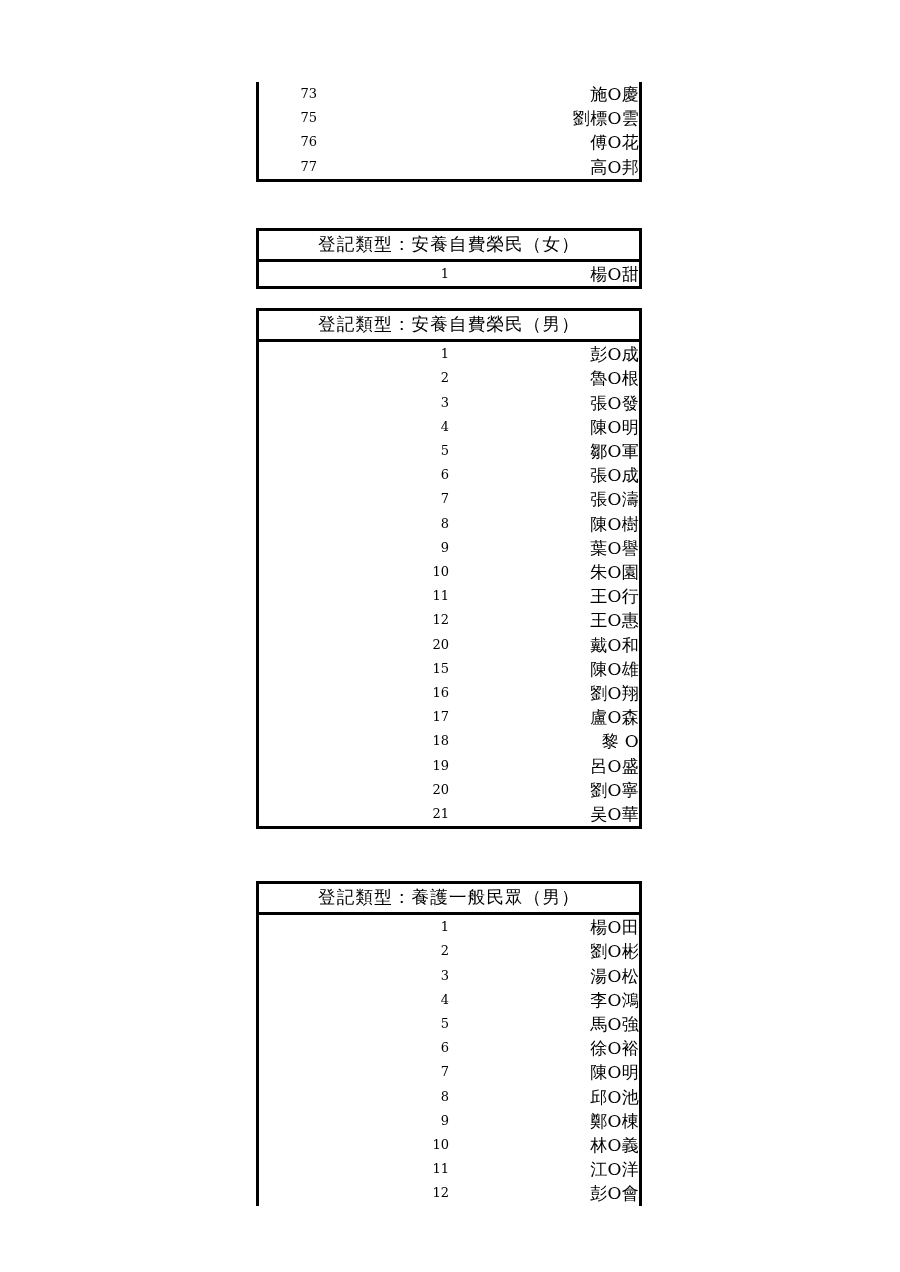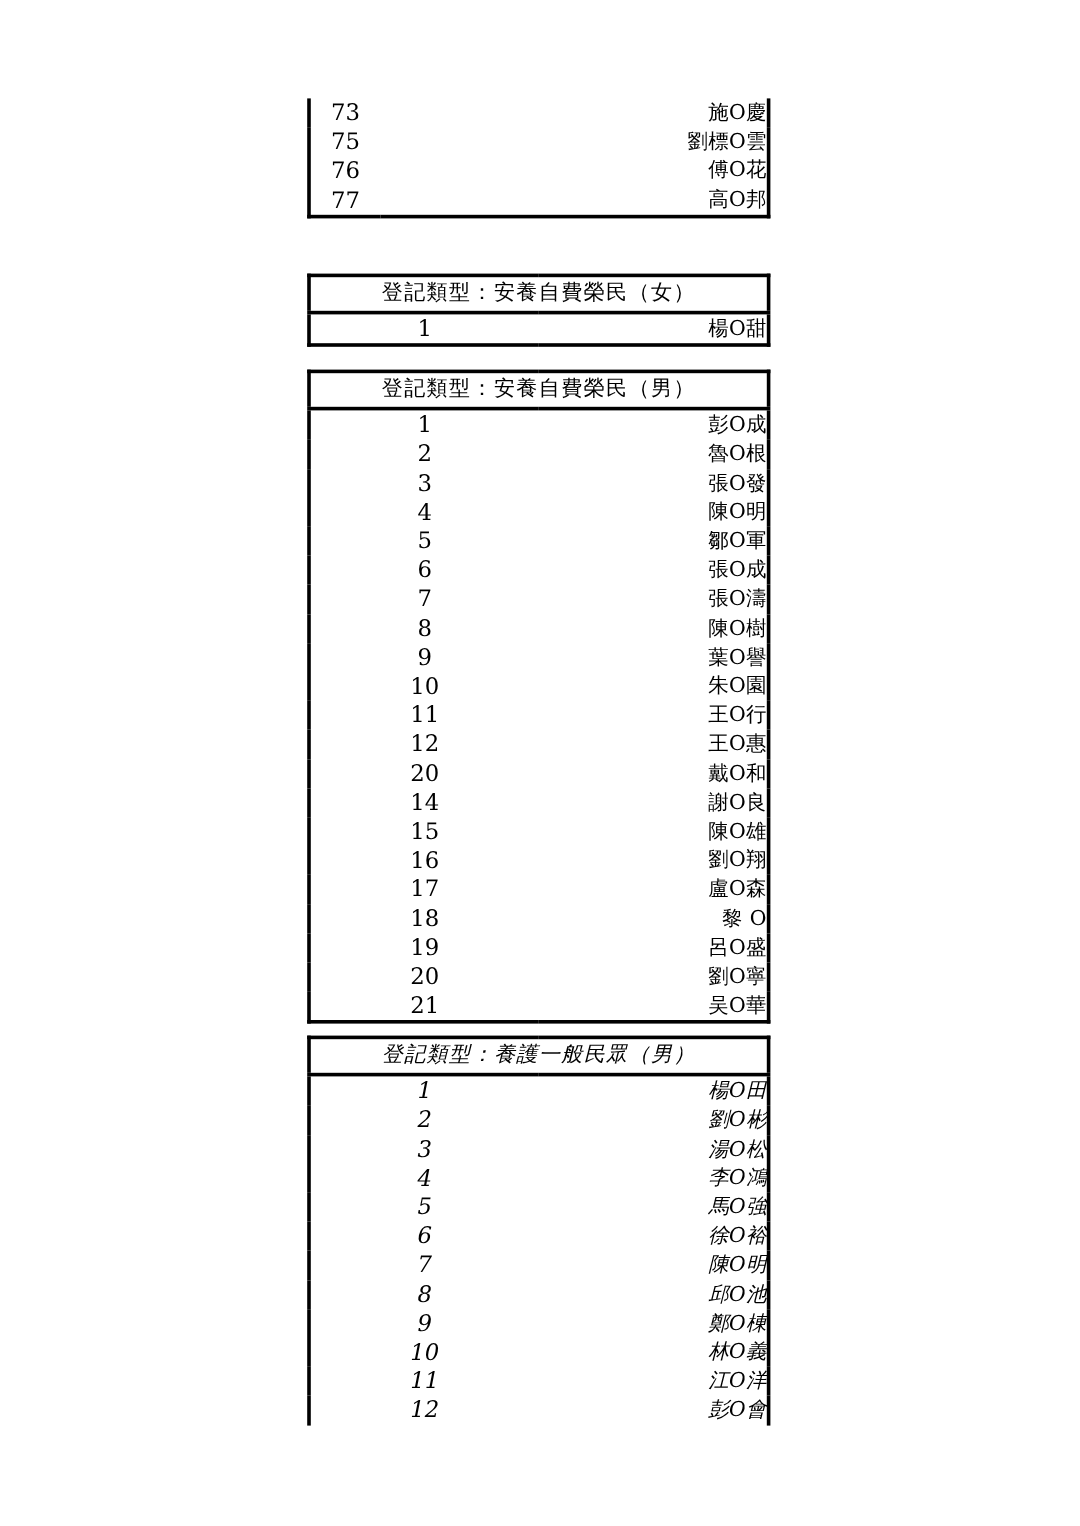--- a/index.html
+++ b/index.html
@@ -74,38 +74,38 @@
     padding: 0;
     border: 0;
     height: 24.2px;
     line-height: 24.2px;
     font-size: 17px;
     vertical-align: middle;
   }
 
   td.cell-num {
     width: 58px;
-    text-align: center;
+    text-align: right;
     padding-right: 0;
-    font-size: 19px;
+    font-size: 13px;
     font-family: "DejaVu Serif", "Liberation Serif", serif;
   }
   td.cell-name {
     text-align: right;
     padding-left: 26px;
     font-size: 17px;
     letter-spacing: 0.3px;
     font-family: "DejaVu Serif", "Liberation Serif", serif;
   }
 
   
   #block-0 { top: 82px; }
   #block-1 { top: 228px; }
   #block-2 { top: 308px; }
-  #block-3 { top: 863px; font-style: italic; }
+  #block-3 { top: 881px; }
 </style>
 </head>
 <body>
 
 <div class="page">
 
   <div class="tbl-block" id="block-0">
     <table class="tbl frame-no-top">
       <tbody>
         <tr class="data-row">
@@ -194,24 +194,20 @@
         </tr>
         <tr class="data-row">
           <td class="cell-num">12</td>
           <td class="cell-name">王O惠</td>
         </tr>
         <tr class="data-row">
           <td class="cell-num">20</td>
           <td class="cell-name">戴O和</td>
         </tr>
         <tr class="data-row">
-          <td class="cell-num">14</td>
-          <td class="cell-name">謝O良</td>
-        </tr>
-        <tr class="data-row">
           <td class="cell-num">15</td>
           <td class="cell-name">陳O雄</td>
         </tr>
         <tr class="data-row">
           <td class="cell-num">16</td>
           <td class="cell-name">劉O翔</td>
         </tr>
         <tr class="data-row">
           <td class="cell-num">17</td>
           <td class="cell-name">盧O森</td>

